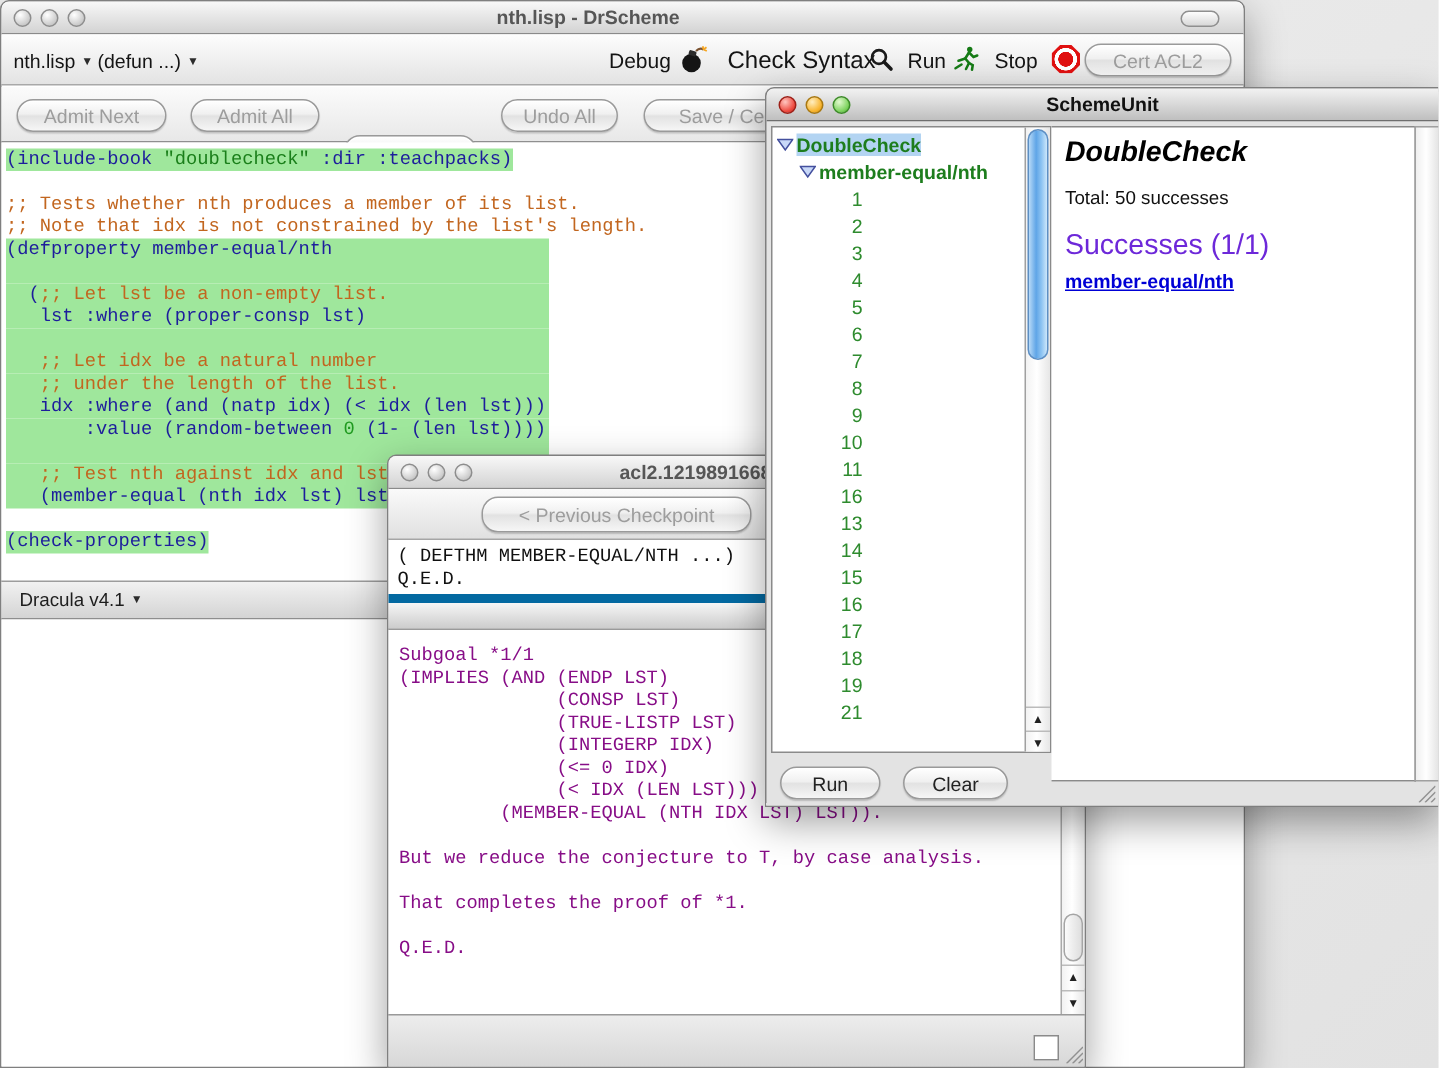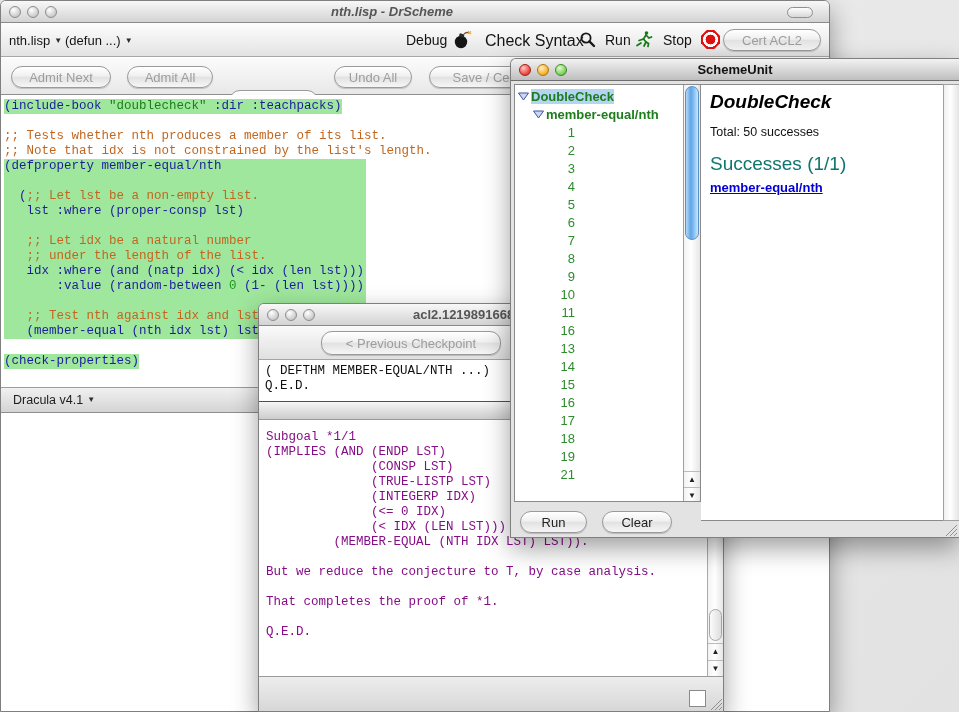--- a/index.html
+++ b/index.html
@@ -62,21 +62,21 @@
   
   .stop-glyph{width:19px;height:19px;display:inline-block;
     background:radial-gradient(circle,#e01010 0 36%,#ffffff 38% 55%,#e01010 57% 100%);
     clip-path:polygon(30% 0,70% 0,100% 30%,100% 70%,70% 100%,30% 100%,0 70%,0 30%);}
 
   
   .acl2-win{left:258px;top:303px;width:466px;height:409px;}
   .acl2-toolbar{position:absolute;left:0;right:0;top:22px;height:34px;
                 background:linear-gradient(#fafafa,#e0e0e0);border-bottom:1px solid #a5a5a5;}
   .acl2-summary{position:absolute;left:0;right:0;top:56px;height:42px;background:#fff;
-                border-bottom:1px solid #0369a1;}
+                border-bottom:6px solid #0369a1;}
   .mono-pre{font-family:"Liberation Mono",monospace;font-size:12.5px;line-height:15px;white-space:pre;}
   .acl2-summary .mono-pre{position:absolute;left:6px;top:4px;color:#101010;}
   .acl2-splitter{position:absolute;left:0;right:0;top:98px;height:18px;
                  background:linear-gradient(#f6f6f6,#cccccc);border-bottom:1px solid #9a9a9a;}
   .acl2-main{position:absolute;left:0;right:15px;top:116px;height:256px;background:#fff;
              border-right:1px solid #aaa;overflow:hidden;}
   .acl2-main .mono-pre{position:absolute;left:7px;top:10px;color:var(--proof-purple);}
   .acl2-scroll{position:absolute;right:0;top:116px;width:15px;height:256px;
                background:linear-gradient(90deg,#f2f2f2,#ffffff 45%,#e6e6e6);}
   .acl2-thumb{position:absolute;left:1px;right:1px;top:189px;height:32px;border-radius:7px;
@@ -102,40 +102,40 @@
   .case-num{display:inline-block;width:22px;text-align:right;color:var(--case-green);}
   .tree-scroll{position:absolute;right:0;top:0;bottom:0;width:17px;
                background:linear-gradient(90deg,#f2f2f2,#ffffff 45%,#e6e6e6);border-left:1px solid #a0a0a0;}
   .tree-thumb{position:absolute;left:1px;right:1px;top:1px;height:154px;border-radius:8px;
               border:1px solid #5d8fc4;
               background:linear-gradient(90deg,#b7d9f7,#5fa5e7 40%,#8ec4f2 70%,#cde7fb);}
   .details-panel{position:absolute;left:190px;top:25px;width:243px;height:437px;background:#fff;
                  border:1px solid #8a8a8a;border-left:none;overflow:hidden;}
   .du-heading{position:absolute;left:9px;top:6px;font-size:19px;font-weight:bold;font-style:italic;color:#000;}
   .du-total{position:absolute;left:9px;top:40px;font-size:12.5px;color:#111;}
-  .du-successes{position:absolute;left:9px;top:68px;font-size:19px;color:#0f766e;}
+  .du-successes{position:absolute;left:9px;top:68px;font-size:19px;color:#6d28d9;}
   .du-link{position:absolute;left:9px;top:95px;font-size:13px;font-weight:bold;color:var(--link-blue);
            text-decoration:underline;cursor:pointer;}
   .details-scroll{position:absolute;right:0;top:25px;width:16px;height:437px;
                   background:linear-gradient(90deg,#efefef,#ffffff 45%,#e4e4e4);border:1px solid #a0a0a0;border-right:none;}
   .su-buttons .aqua-btn{top:452px;}
 </style>
 </head>
 <body>
 
 <div class="desktop">
 
   <div class="window main-win">
     <div class="titlebar">
       <div class="lights">
         <span class="light"></span>
         <span class="light"></span>
         <span class="light"></span>
       </div>
-      <span class="win-title" style="left:330px;font-style:italic;">nth.lisp - DrScheme</span>
+      <span class="win-title" style="left:330px;">nth.lisp - DrScheme</span>
       <span class="lozenge"></span>
     </div>
 
     <div class="menurow">
       <span class="menu-item" style="left:8px;"><span>nth.lisp</span><span class="chev">▼</span></span>
       <span class="menu-item" style="left:64px;"><span>(defun ...)</span><span class="chev">▼</span></span>
 
       <span class="menu-item" style="left:405px;top:9px;font-size:14px;">Debug</span>
       <span class="menu-icon" style="left:452px;">
         <svg width="19" height="19" viewBox="0 0 19 19">

